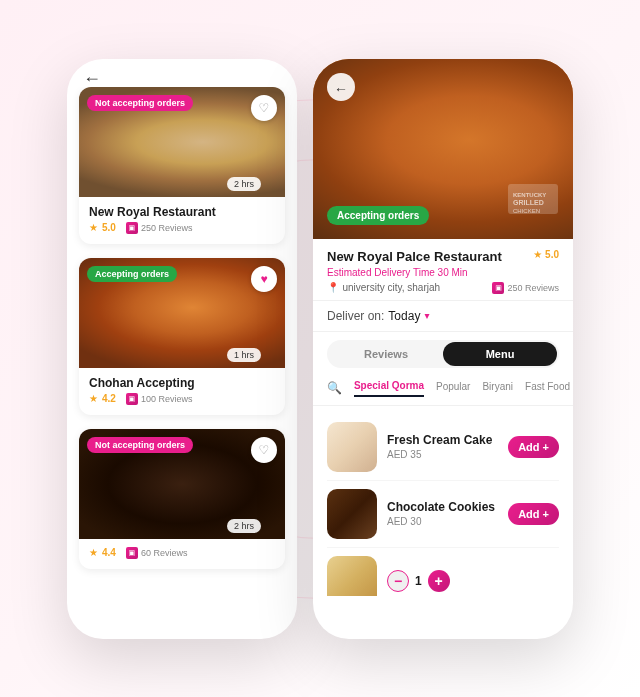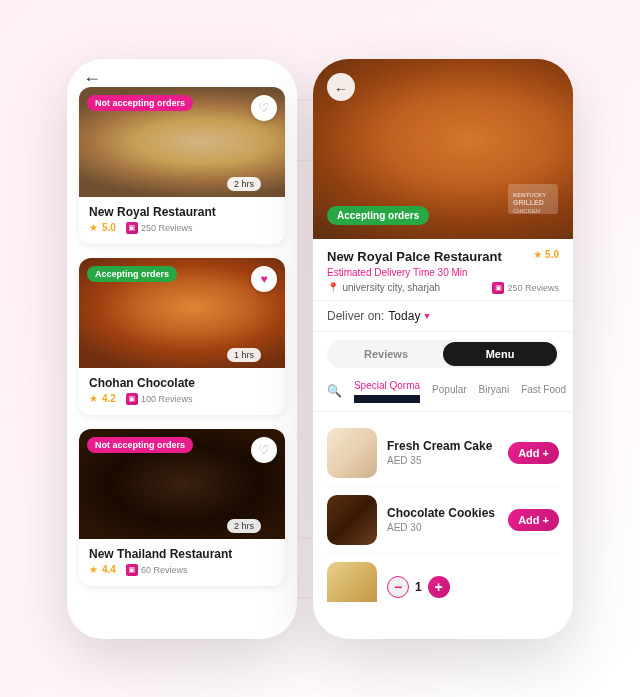--- a/index.html
+++ b/index.html
@@ -330,22 +330,22 @@
     .category-item {
       font-size: 10px;
       font-weight: 500;
       color: #888;
       cursor: pointer;
       white-space: nowrap;
       padding-bottom: 4px;
     }
     .category-item.active {
       color: #e91e8c;
-      border-bottom: 8px solid #0f172a;
-      font-weight: 400;
+      border-bottom: 2px solid #0f172a;
+      font-weight: 700;
     }
 
     .menu-list {
       padding: 8px 14px;
       overflow-y: auto;
       height: calc(100% - 390px);
     }
 
     .menu-item {
       display: flex;
@@ -472,41 +472,40 @@
       </div>
 
       <div class="restaurant-card">
         <div class="card-img">
           <div class="food-grill"></div>
           <div class="status-badge badge-accepting">Accepting orders</div>
           <div class="fav-btn liked">♥</div>
           <div class="time-badge">1 hrs</div>
         </div>
         <div class="card-info">
-          <div class="rest-name">Chohan Chocolate</div>
+          <div class="rest-name">Chohan Accepting</div>
           <div class="rest-meta">
             <span class="star-icon">★</span>
             <span class="rating">4.2</span>
             <div class="reviews-wrap">
               <div class="reviews-icon">▣</div>
               <span class="reviews-text">100 Reviews</span>
             </div>
           </div>
         </div>
       </div>
 
       <div class="restaurant-card">
         <div class="card-img">
           <div class="food-bowl"></div>
           <div class="status-badge badge-not-accepting">Not accepting orders</div>
           <div class="fav-btn unliked">♡</div>
           <div class="time-badge">2 hrs</div>
         </div>
         <div class="card-info">
-          <div class="rest-name">New Thailand Restaurant</div>
           <div class="rest-meta">
             <span class="star-icon">★</span>
             <span class="rating">4.4</span>
             <div class="reviews-wrap">
               <div class="reviews-icon">▣</div>
               <span class="reviews-text">60 Reviews</span>
             </div>
           </div>
         </div>
       </div>

